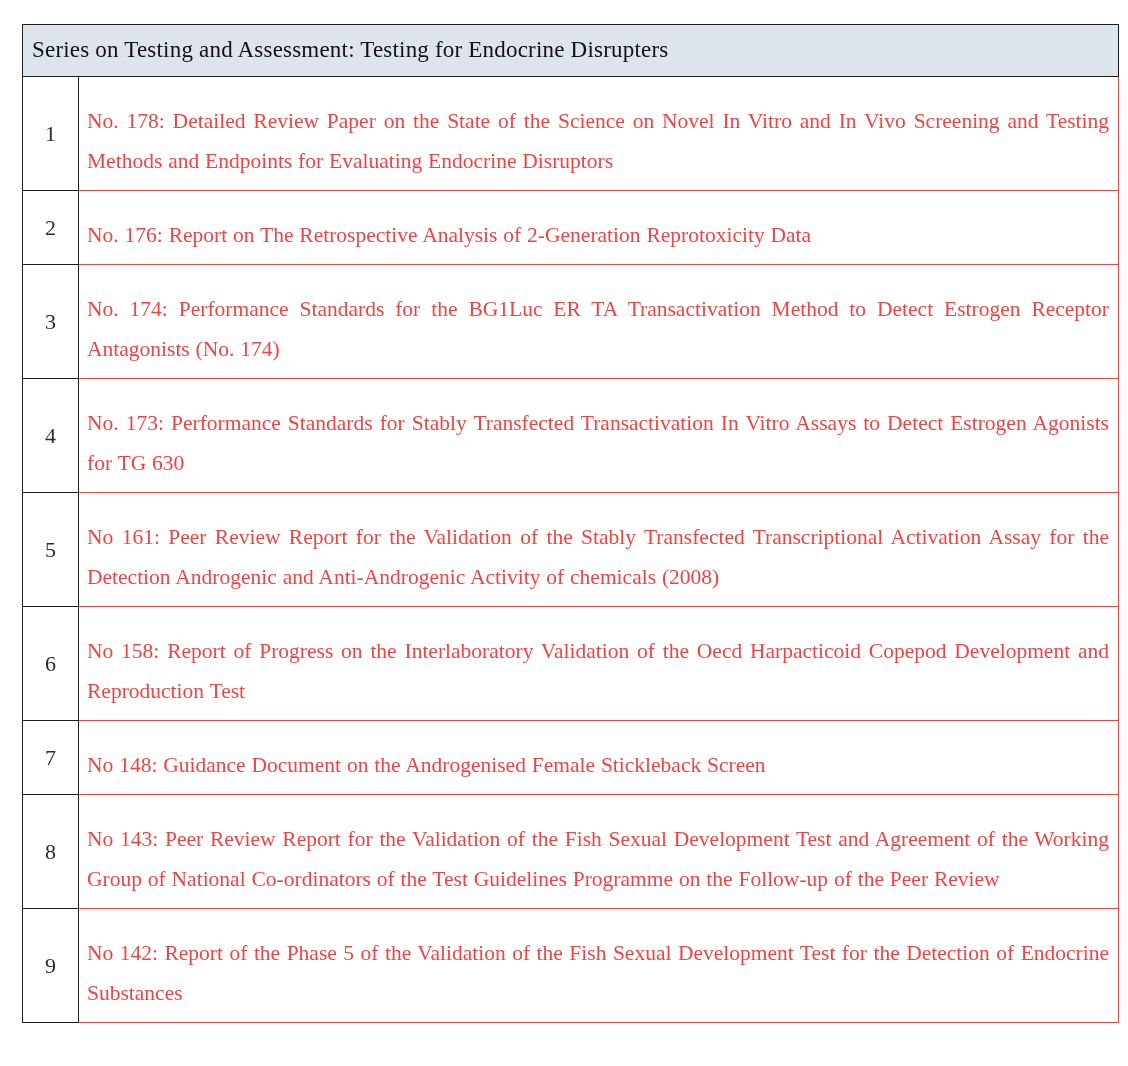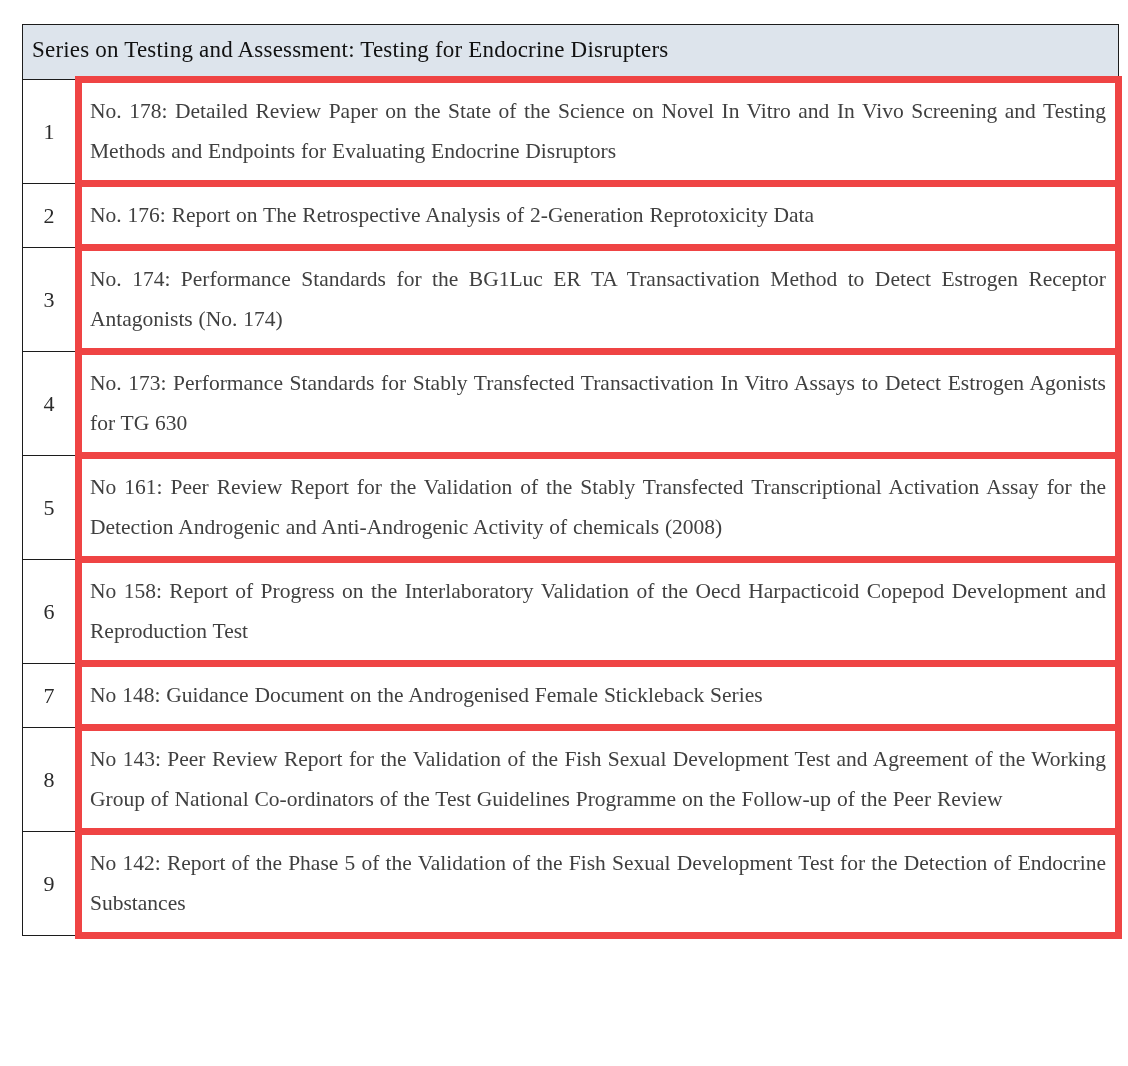--- a/index.html
+++ b/index.html
@@ -48,28 +48,28 @@
     border: 1px solid #1c1c1c;
     text-align: center;
     vertical-align: middle;
     color: #2b2b2b;
     font-size: 22px;
     line-height: 28px;
     padding: 0;
   }
 
   td.row-title {
-    border: 7px solid #ef4444;
+    border: 1px solid #ef4444;
     vertical-align: middle;
-    color: #404040;
+    color: #ef4444;
     font-size: 21.5px;
     line-height: 40px;
     text-align: justify;
     text-justify: inter-word;
-    padding: 8px 9px 9px 8px;
+    padding: 24px 9px 9px 8px;
     word-spacing: 0.5px;
   }
 
   td.row-title .title-text {
     display: block;
     text-align: justify;
     text-justify: inter-word;
   }
 </style>
 </head>
@@ -119,21 +119,21 @@
         </tr>
         <tr>
           <td class="row-index">6</td>
           <td class="row-title">
             <span class="title-text">No 158: Report of Progress on the Interlaboratory Validation of the Oecd Harpacticoid Copepod Development and Reproduction Test</span>
           </td>
         </tr>
         <tr>
           <td class="row-index">7</td>
           <td class="row-title">
-            <span class="title-text">No 148: Guidance Document on the Androgenised Female Stickleback Series</span>
+            <span class="title-text">No 148: Guidance Document on the Androgenised Female Stickleback Screen</span>
           </td>
         </tr>
         <tr>
           <td class="row-index">8</td>
           <td class="row-title">
             <span class="title-text">No 143: Peer Review Report for the Validation of the Fish Sexual Development Test and Agreement of the Working Group of National Co-ordinators of the Test Guidelines Programme on the Follow-up of the Peer Review</span>
           </td>
         </tr>
         <tr>
           <td class="row-index">9</td>

